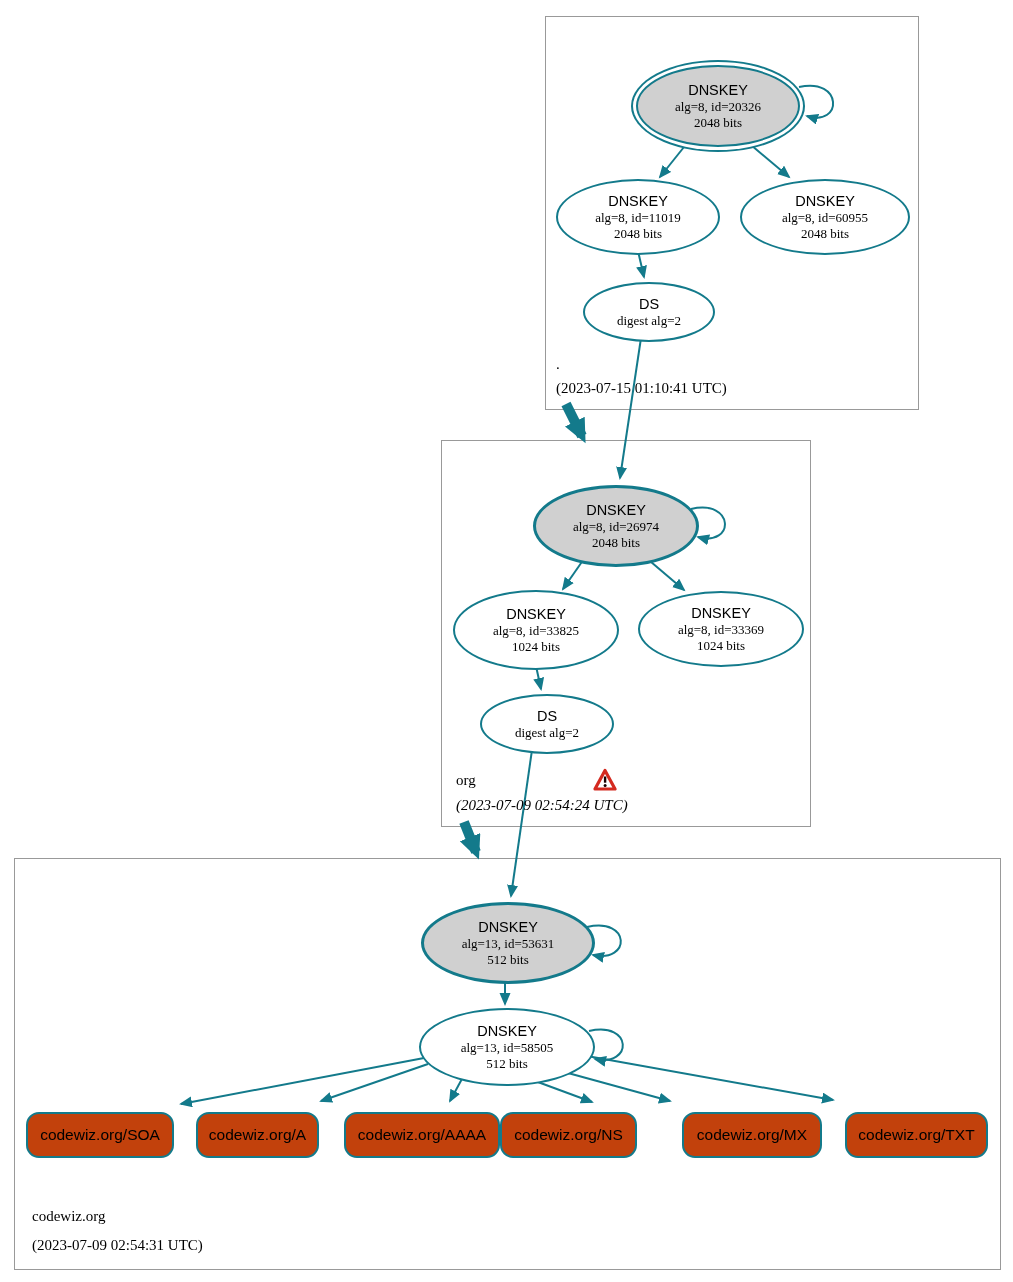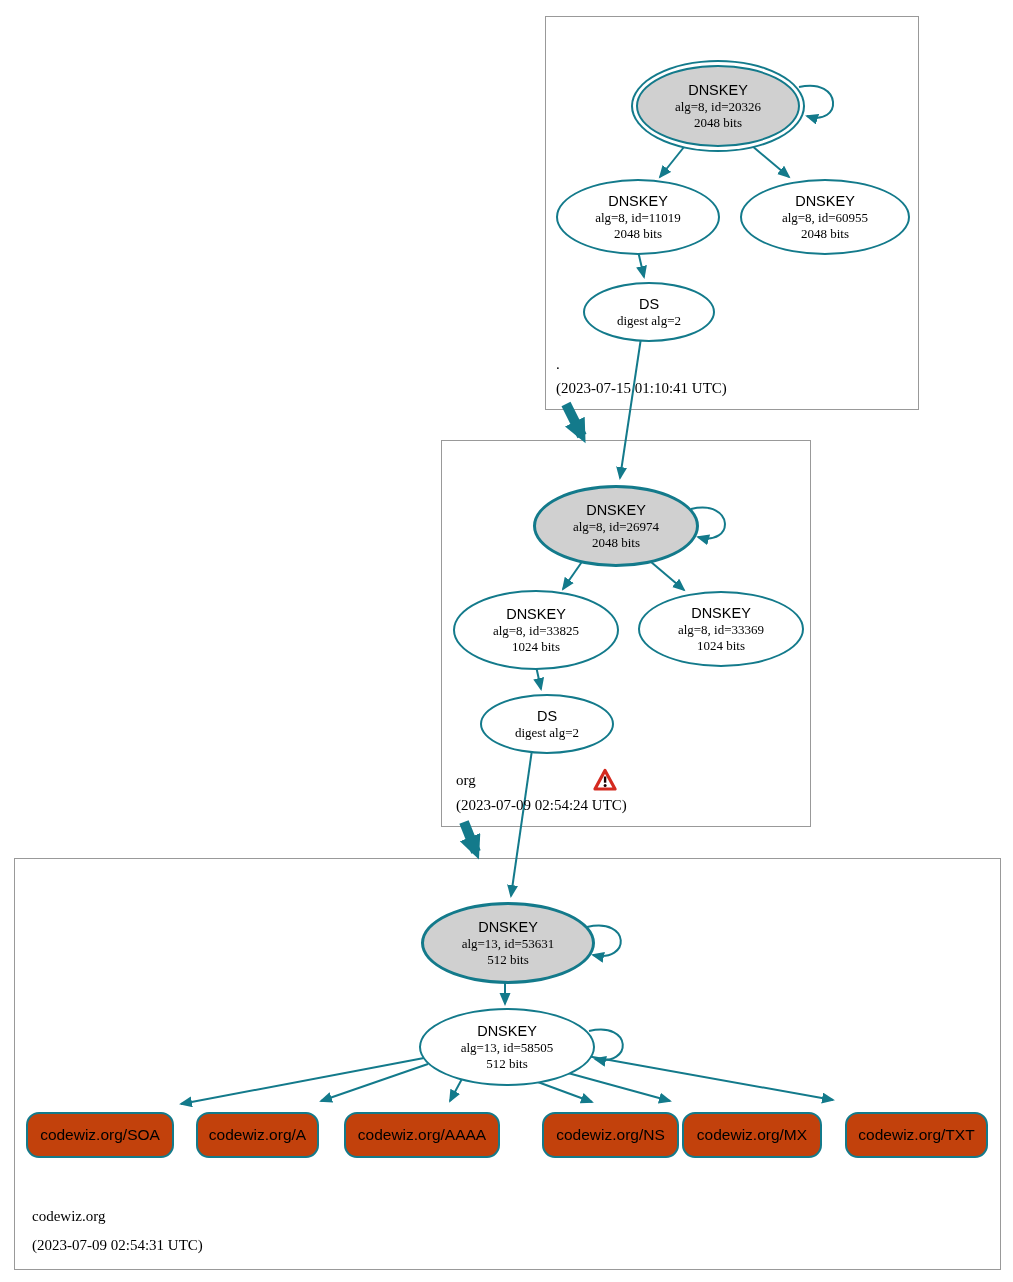--- a/index.html
+++ b/index.html
@@ -116,21 +116,21 @@
     <div class="ndetail">digest alg=2</div>
   </div>
   <div class="zlabel" style="left:456px;top:772px;">org</div>
   <div class="warn" style="left:593px;top:768px;">
     <svg width="24" height="24" viewBox="0 0 24 24">
       <path d="M12 2.5 L22 21 L2 21 Z" fill="#ffffff" stroke="#d42a20" stroke-width="3.2" stroke-linejoin="round"></path>
       <rect x="10.9" y="8.5" width="2.4" height="6.2" fill="#1a0000"></rect>
       <circle cx="12.1" cy="17.6" r="1.5" fill="#1a0000"></circle>
     </svg>
   </div>
-  <div class="ztime" style="left:456px;top:797px;">(2023-07-09 02:54:24 UTC)</div>
+  <div class="ztime" style="left:456px;top:797px;font-style:italic;">(2023-07-09 02:54:24 UTC)</div>
 
   <div class="node gray" style="left:421px;top:902px;width:168px;height:76px;">
     <div class="ntitle">DNSKEY</div>
     <div class="ndetail">alg=13, id=53631</div>
     <div class="ndetail">512 bits</div>
   </div>
   <div class="node" style="left:419px;top:1008px;width:172px;height:74px;">
     <div class="ntitle">DNSKEY</div>
     <div class="ndetail">alg=13, id=58505</div>
     <div class="ndetail">512 bits</div>
@@ -138,21 +138,21 @@
 
   <div class="rrset" style="left:26px;width:148px;">
     <span>codewiz.org/SOA</span>
   </div>
   <div class="rrset" style="left:344px;width:156px;">
     <span>codewiz.org/AAAA</span>
   </div>
   <div class="rrset" style="left:196px;width:123px;">
     <span>codewiz.org/A</span>
   </div>
-  <div class="rrset" style="left:542px;width:137px;">
+  <div class="rrset" style="left:500px;width:137px;">
     <span>codewiz.org/NS</span>
   </div>
   <div class="rrset" style="left:682px;width:140px;">
     <span>codewiz.org/MX</span>
   </div>
   <div class="rrset" style="left:845px;width:143px;">
     <span>codewiz.org/TXT</span>
   </div>
 
   <div class="zlabel" style="left:32px;top:1208px;">codewiz.org</div>

